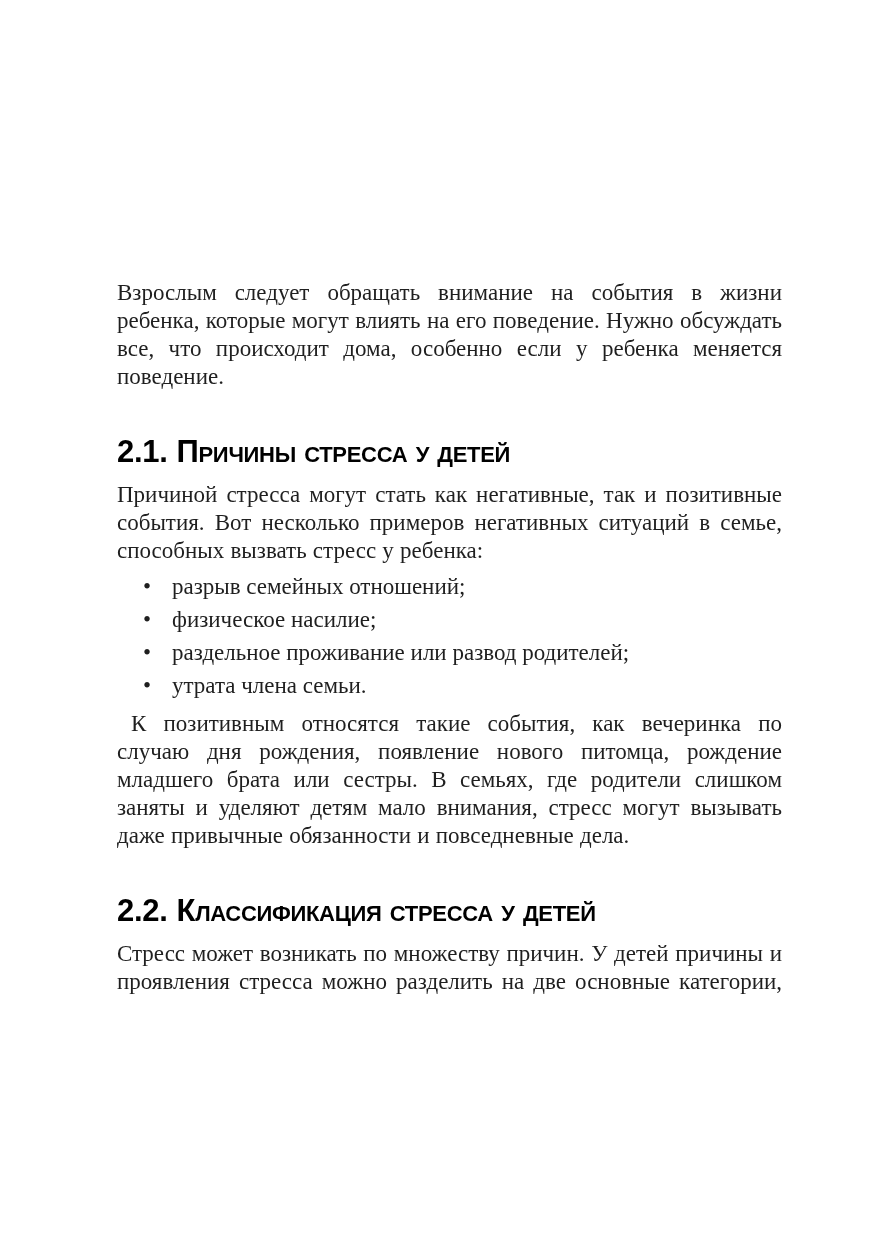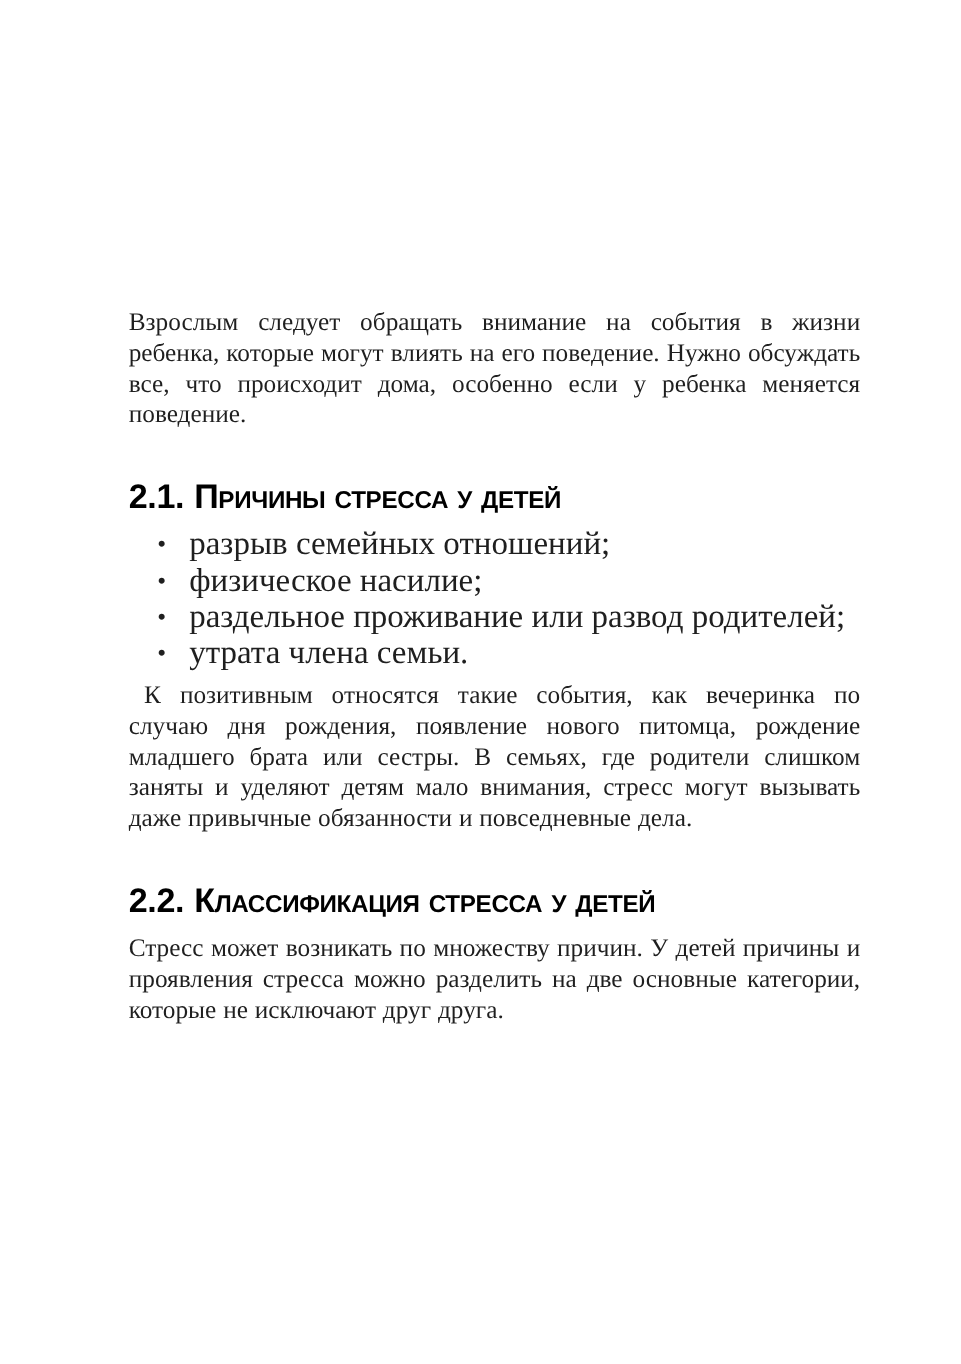--- a/index.html
+++ b/index.html
@@ -45,21 +45,21 @@
   h2.section-heading .sec-num {
     margin-right: 9px;
   }
   h2.section-heading .sec-title {
     font-variant: small-caps;
   }
   ul.bullet-list {
     list-style: none;
     margin: 8px 0 10px 0;
     padding: 0;
-    font-size: 30px;
+    font-size: 23px;
     line-height: 28px;
   }
   ul.bullet-list li {
     position: relative;
     padding-left: 55px;
     margin-bottom: 5px;
     text-align: left;
   }
   ul.bullet-list li::before {
     content: "\2022";
@@ -73,20 +73,21 @@
 </head>
 <body>
 
 <div class="page">
   <div class="content">
 
     <p class="body-par">Взрослым следует обращать внимание на события в жизни ребенка, которые могут влиять на его поведение. Нужно об­суждать все, что происходит дома, особенно если у ребенка меняется поведение.</p>
 
     <h2 class="section-heading"><span class="sec-num">2.1.</span><span class="sec-title">Причины стресса у детей</span></h2>
 
+    <p class="body-par">Причиной стресса могут стать как негативные, так и позитив­ные события. Вот несколько примеров негативных ситуаций в семье, способных вызвать стресс у ребенка:</p>
 
     <ul class="bullet-list">
         <li>разрыв семейных отношений;</li>
         <li>физическое насилие;</li>
         <li>раздельное проживание или развод родителей;</li>
         <li>утрата члена семьи.</li>
       </ul>
 
     <p class="body-par indented">К позитивным относятся такие события, как вечеринка по случаю дня рождения, появление нового питомца, рож­дение младшего брата или сестры. В семьях, где родители слишком заняты и уделяют детям мало внимания, стресс могут вызывать даже привычные обязанности и повседнев­ные дела.</p>
 

